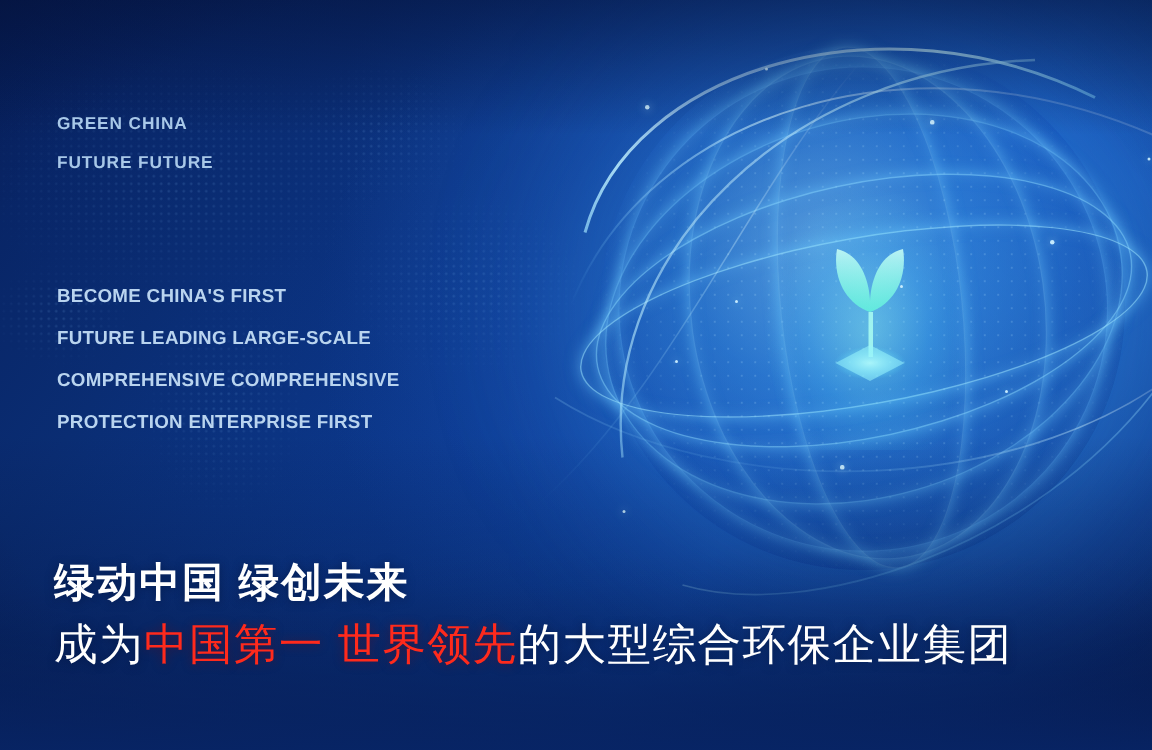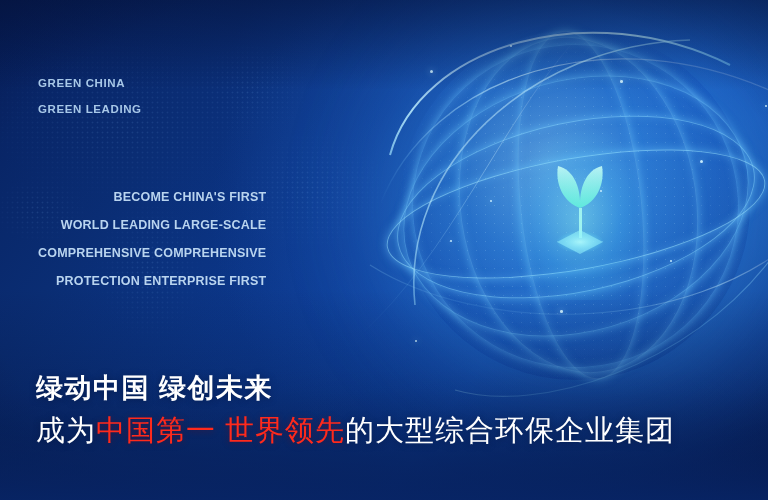--- a/index.html
+++ b/index.html
@@ -123,21 +123,20 @@
   .tagline-en {
     position: absolute;
     left: 38px; top: 183px;
   }
   .tagline-en div {
     color: #b9d4ef;
     font-size: 12.5px;
     font-weight: bold;
     line-height: 28px;
     letter-spacing: 0.2px;
-    text-align: right;
   }
   .headline {
     position: absolute;
     left: 36px; bottom: 48px;
     width: 700px;
   }
   .headline-1 {
     color: #ffffff;
     font-size: 27px;
     font-weight: bold;
@@ -236,26 +235,26 @@
     <div class="spark" style="left:230px; top:180px; width:2px; height:2px;"></div>
     <div class="spark" style="left:395px; top:95px;  width:2px; height:2px;"></div>
     <div class="spark" style="left:45px;  top:330px; width:2px; height:2px;"></div>
   </div>
 
   <div class="vignette"></div>
   <div class="bottom-glow"></div>
 
   <div class="eyebrow">
     <div>GREEN CHINA</div>
-    <div>GREEN LEADING</div>
+    <div>FUTURE FUTURE</div>
   </div>
 
   <div class="tagline-en">
     <div>BECOME CHINA'S FIRST</div>
-    <div>WORLD LEADING LARGE-SCALE</div>
+    <div>FUTURE LEADING LARGE-SCALE</div>
     <div>COMPREHENSIVE COMPREHENSIVE</div>
     <div>PROTECTION ENTERPRISE FIRST</div>
   </div>
 
   <div class="headline">
     <div class="headline-1">绿动中国 绿创未来</div>
     <div class="headline-2">
       <span>成为</span><span class="hl-red">中国第一 世界领先</span><span>的大型综合环保企业集团</span>
     </div>
   </div>

